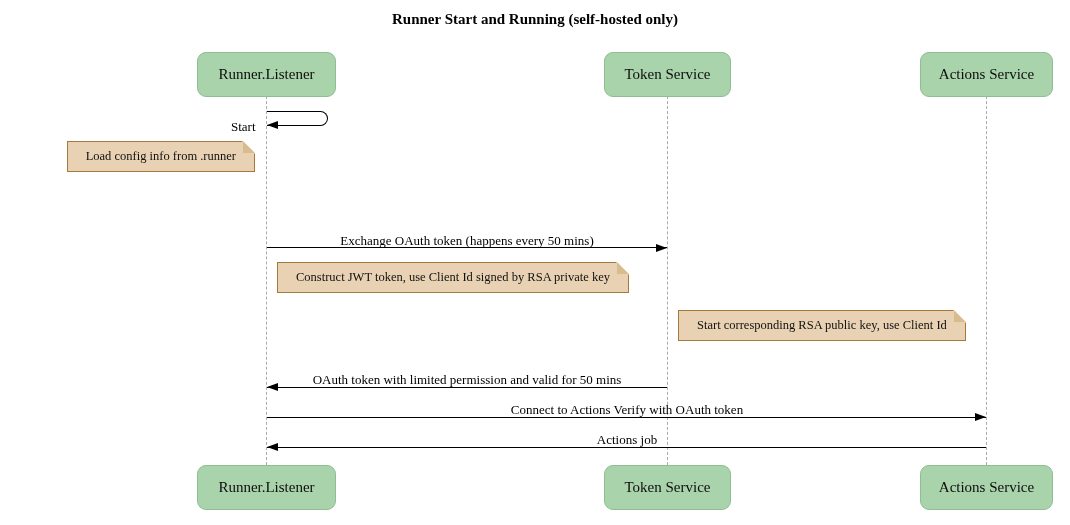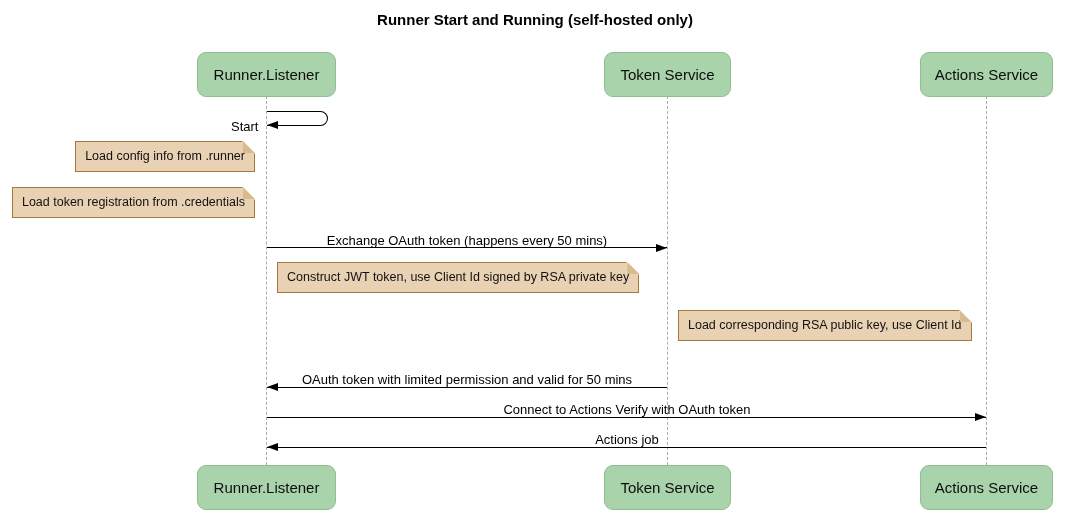--- a/index.html
+++ b/index.html
@@ -1,36 +1,36 @@
 <!DOCTYPE html>
 <html><head>
 <meta charset="utf-8">
 <style>
   html,body{margin:0;padding:0;background:#ffffff;}
   .diagram{
     position:relative;width:1070px;height:525px;background:#ffffff;
-    font-family:Liberation Sans, sans-serif;color:#111;overflow:hidden;
+    font-family:Liberation Serif, serif;color:#111;overflow:hidden;
   }
   .title{
     position:absolute;top:11px;left:0;width:100%;text-align:center;
     font-size:15px;font-weight:bold;color:#000;
   }
   .lifeline{
     position:absolute;top:86px;height:379px;width:0;
     border-left:1px dashed #aaaaaa;
   }
   .participant{
     position:absolute;height:45px;box-sizing:border-box;
     background:#a9d3ab;border:1px solid #8fbe92;border-radius:9px;
     display:flex;align-items:center;justify-content:center;
     font-size:15px;color:#0d0d0d;
   }
   .note{
     position:absolute;background:#e9d2b4;border:1px solid #a5783c;
-    font-size:12.5px;line-height:17px;padding:6px 9px;white-space:nowrap;
+    font-size:12.5px;line-height:17px;padding:6px 18px;white-space:nowrap;
     color:#111;
   }
   .note::before{ 
     content:"";position:absolute;top:-1px;right:-1px;width:0;height:0;
     border-style:solid;border-width:0 13px 13px 0;
     border-color:transparent #ffffff transparent transparent;
   }
   .note::after{ 
     content:"";position:absolute;top:-1px;right:-1px;width:12px;height:12px;
     background:#d9bc8e;clip-path:polygon(0 0,100% 100%,0 100%);
@@ -67,30 +67,29 @@
 
   <div class="participant" style="left:197px;top:52px;width:139px;">Runner.Listener</div>
   <div class="participant" style="left:604px;top:52px;width:127px;">Token Service</div>
   <div class="participant" style="left:920px;top:52px;width:133px;">Actions Service</div>
 
   <div class="start-label">Start</div>
   <div class="self-loop"></div>
   <div class="ah-left" style="left:267px;top:121px;"></div>
 
   <div class="note" style="right:815px;top:141px;">Load config info from .runner</div>
-  <div class="note" style="right:815px;top:187px;">Load token registration from .credentials</div>
 
   <div class="msg-label" style="left:467px;top:233px;">Exchange OAuth token (happens every 50 mins)</div>
   <div class="msg-line" style="left:267px;top:247px;width:400px;"></div>
   <div class="ah-right" style="left:656px;top:244px;"></div>
 
   <div class="note" style="left:277px;top:262px;text-align:right;">Construct JWT token, use Client Id signed by RSA private key</div>
 
   <div class="note" style="left:678px;top:310px;">
-    <div>Load corresponding RSA public key, use Client Id</div>
+    <div>Start corresponding RSA public key, use Client Id</div>
   </div>
 
   <div class="msg-label" style="left:467px;top:372px;">OAuth token with limited permission and valid for 50 mins</div>
   <div class="msg-line" style="left:267px;top:387px;width:400px;"></div>
   <div class="ah-left" style="left:267px;top:383px;"></div>
 
   <div class="msg-label" style="left:627px;top:402px;">Connect to Actions Verify with OAuth token</div>
   <div class="msg-line" style="left:267px;top:417px;width:719px;"></div>
   <div class="ah-right" style="left:975px;top:413px;"></div>
 

